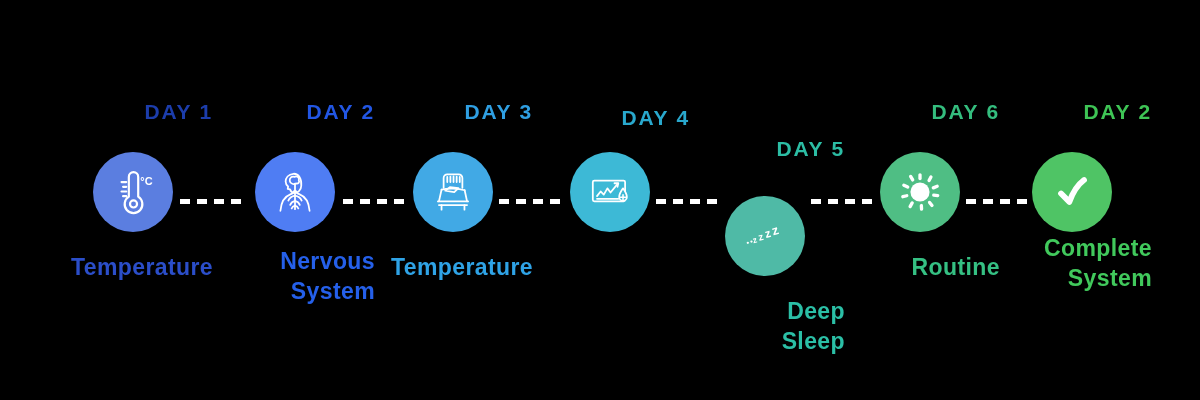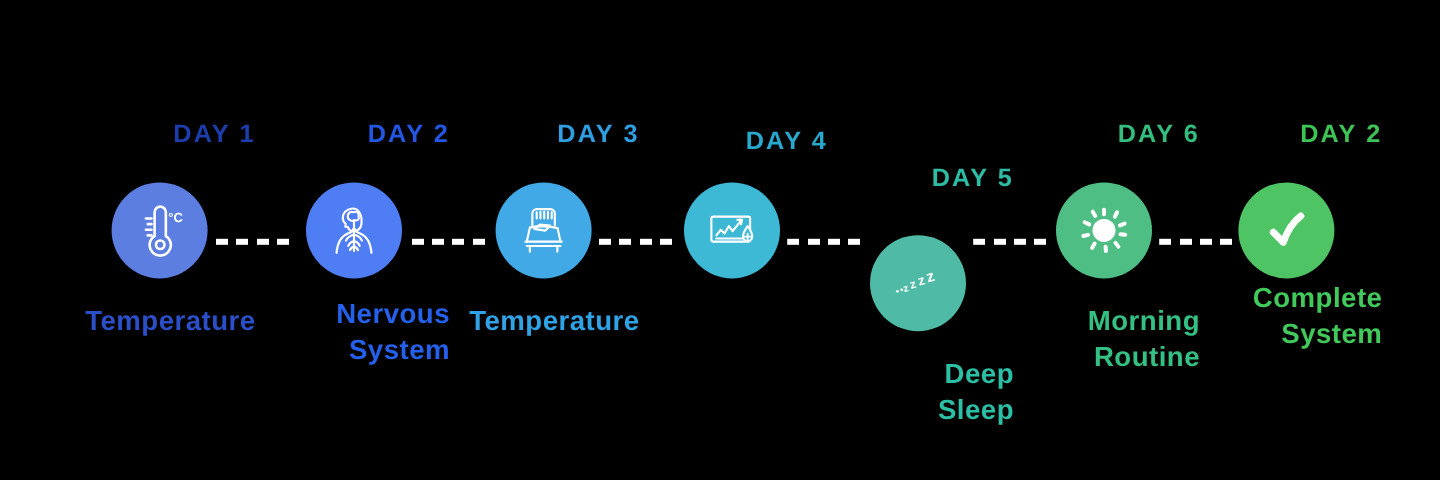--- a/index.html
+++ b/index.html
@@ -160,21 +160,20 @@
         <path d="M41 27.5 L37.2 27"></path>
         <path d="M35.5 37 L33.2 34"></path>
         <path d="M25.5 40.5 L25.3 37"></path>
         <path d="M14.5 38 L16.5 34.5"></path>
         <path d="M7.5 28.5 L11.3 27.6"></path>
         <path d="M8.5 17.5 L12.2 19.2"></path>
         <path d="M15 9 L17 12.4"></path>
       </svg>
     </div>
     <div class="label">
-      <span class="line">Morning</span>
       <span class="line">Routine</span>
     </div>
   </div>
 
   <div class="step s7" style="left: 992px; --circle: #4FC465; --day: #3EC455; --label: #41C95C;">
     <div class="day">DAY 2</div>
     <div class="circle">
       <svg width="50" height="50" viewBox="0 0 48 48" fill="none" stroke="#fff" stroke-width="5.6" stroke-linecap="round" stroke-linejoin="round">
         <path d="M13.5 25.5 L21.5 33.5 C24.5 25 29.5 17 35.5 12.5"></path>
       </svg>

